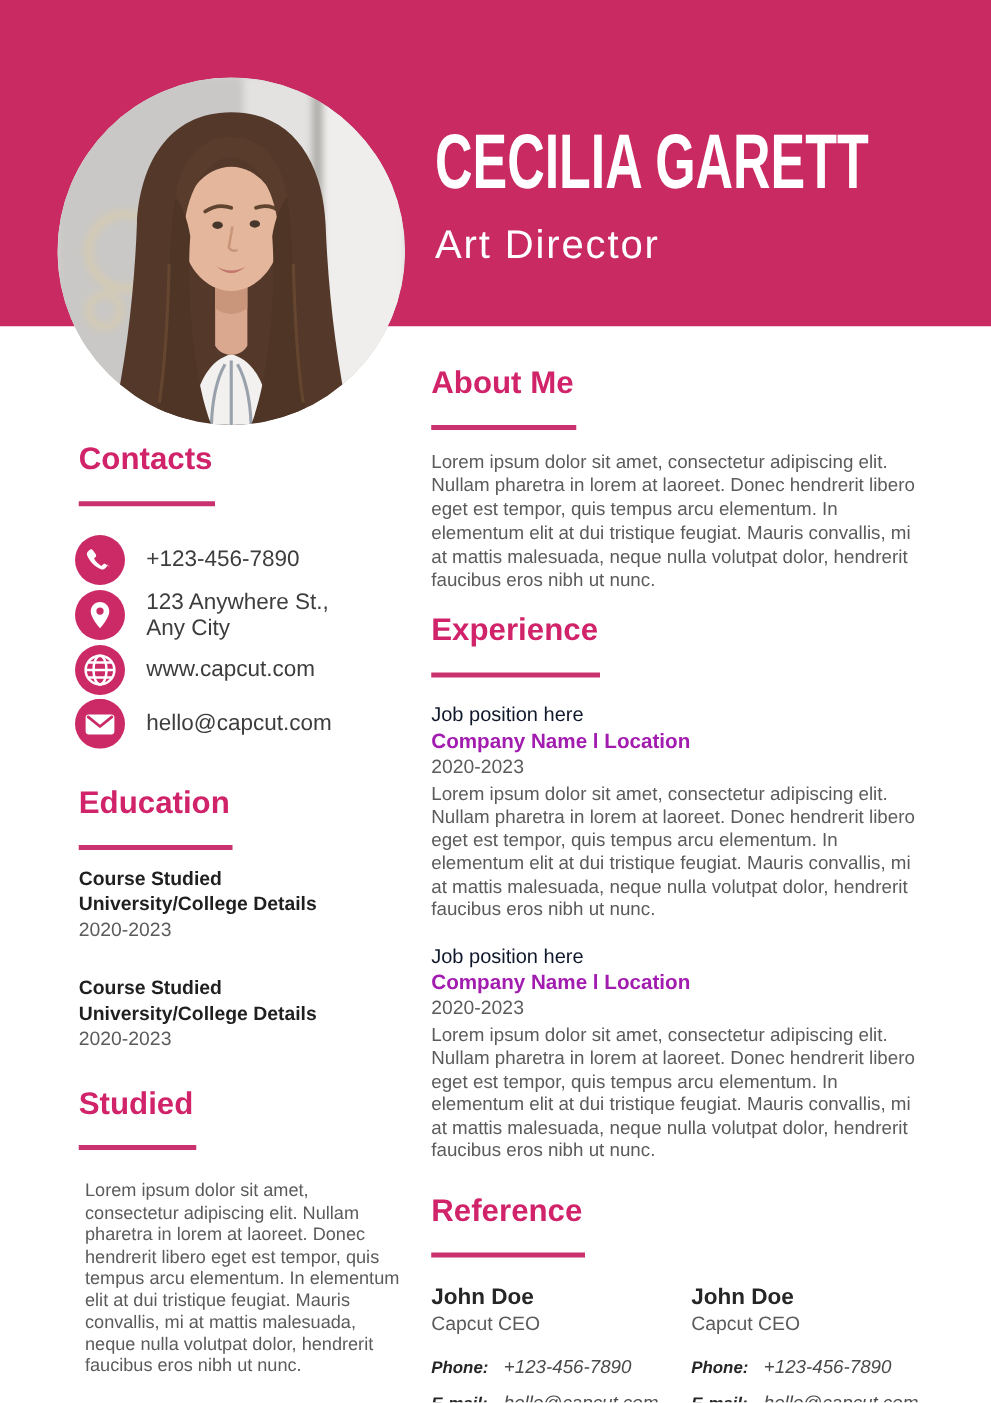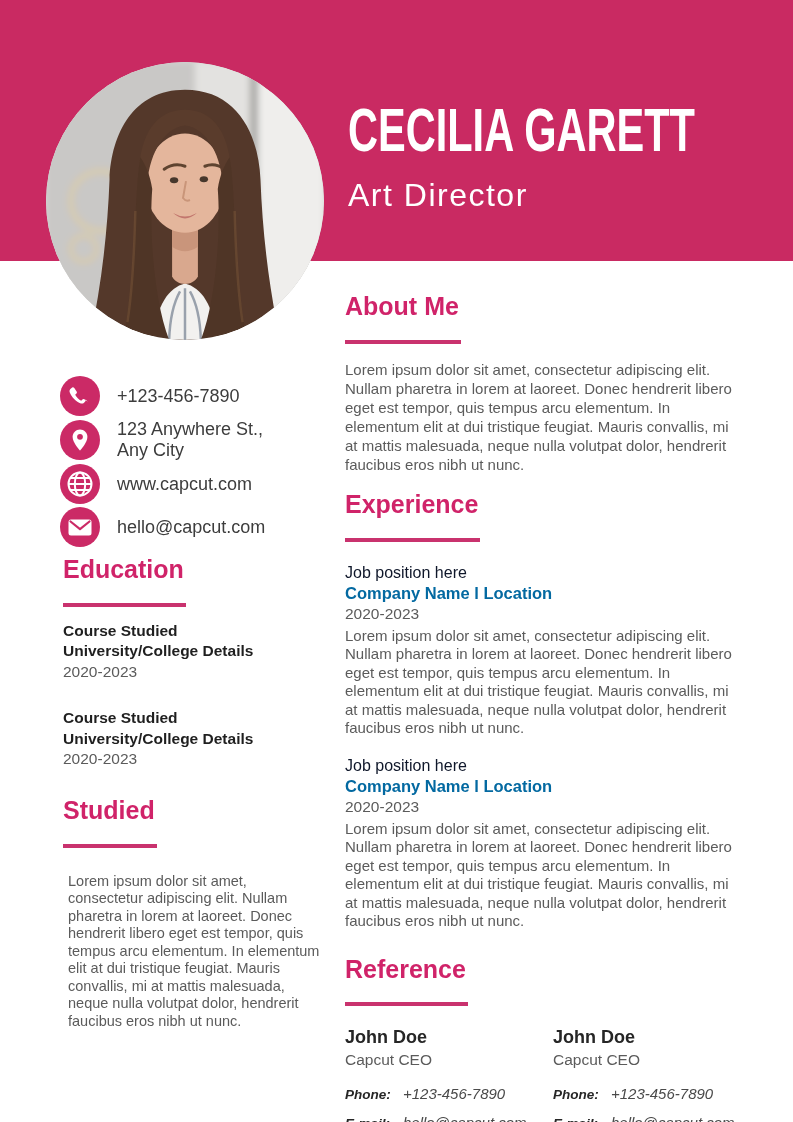--- a/index.html
+++ b/index.html
@@ -37,35 +37,35 @@
     line-height:1.15;border-bottom:4px solid var(--underline-pink);padding-bottom:19px;
     padding-right:2px;
   }
   
   .sidebar{position:absolute;left:63px;top:353px;width:262px;}
   .contact-list{margin-top:23px;margin-left:-3px;}
   .contact-row{display:flex;align-items:center;min-height:40px;margin-bottom:3px;}
   .contact-icon{width:40px;height:40px;flex:0 0 40px;margin-right:17px;color:var(--icon-pink);}
   .contact-icon svg{display:block;width:40px;height:40px;}
   .contact-text{font-size:18px;color:var(--text-mid);line-height:21px;}
-  .edu-section{margin-top:8px;}
+  .edu-section{margin-top:29px;}
   .edu-entry{margin-top:14px;}
   .edu-entry + .edu-entry{margin-top:26px;}
   .edu-course,.edu-school{font-size:15.5px;font-weight:bold;color:var(--text-dark);line-height:20.5px;}
   .edu-years{font-size:15.5px;color:var(--text-gray);line-height:20.5px;}
   .skills-section{margin-top:26px;}
   .skills-text{margin-top:25px;margin-left:5px;font-size:14.5px;line-height:17.5px;color:var(--text-gray);}
   
   .main-col{position:absolute;left:345px;top:292px;width:392px;}
   .about-text{margin-top:16px;font-size:15px;line-height:19px;color:var(--text-gray);}
   .exp-section{margin-top:16px;}
   .exp-entry{margin-top:20px;}
   .exp-entry + .exp-entry{margin-top:17px;}
   .exp-position{font-size:16px;color:#0f172a;line-height:21px;}
-  .exp-company{font-size:16.5px;font-weight:bold;color:#0369a1;line-height:21px;}
+  .exp-company{font-size:16.5px;font-weight:bold;color:#a21caf;line-height:21px;}
   .exp-years{font-size:15.5px;color:var(--text-gray);line-height:20px;}
   .exp-desc{margin-top:3px;font-size:15px;line-height:18.5px;color:var(--text-gray);}
   .ref-section{margin-top:24px;}
   .ref-grid{display:grid;grid-template-columns:208px auto;margin-top:20px;}
   .ref-name{font-size:18px;font-weight:bold;color:#262626;line-height:22px;}
   .ref-role{font-size:15.5px;color:var(--text-gray);line-height:21px;margin-top:1px;}
   .ref-contacts{margin-top:15px;}
   .ref-row{display:flex;align-items:baseline;margin-top:12px;font-style:italic;}
   .ref-label{font-size:13.5px;font-weight:bold;color:#262626;width:58px;flex:0 0 58px;}
   .ref-value{font-size:15px;color:#4a4a4a;}
@@ -132,20 +132,21 @@
   </div>
 
   <div class="header-text">
     <div class="name">CECILIA GARETT</div>
     <div class="job-title">Art Director</div>
   </div>
 
   <div class="sidebar">
 
     <div>
+      <div class="section-heading">Contacts</div>
       <div class="contact-list">
 
         <div class="contact-row">
           <span class="contact-icon">
             <svg viewBox="0 0 40 40">
               <circle cx="20" cy="20" r="20" fill="currentColor"></circle>
               <path d="M27.9 25.7l-3.3-2.3c-.7-.5-1.6-.4-2.2.2l-1.2 1.2c-2.3-1.2-4.8-3.7-6-6l1.2-1.2c.6-.6.7-1.5.2-2.2l-2.3-3.3c-.6-.9-1.9-1-2.7-.2l-1.2 1.2c-.8.8-1.1 2-.7 3.1 1.7 4.7 6.5 9.5 11.2 11.2 1.1.4 2.3.1 3.1-.7l1.2-1.2c.8-.8.7-2.1-.2-2.7z" fill="#ffffff"></path>
             </svg>
           </span>
           <div class="contact-text">+123-456-7890</div>

